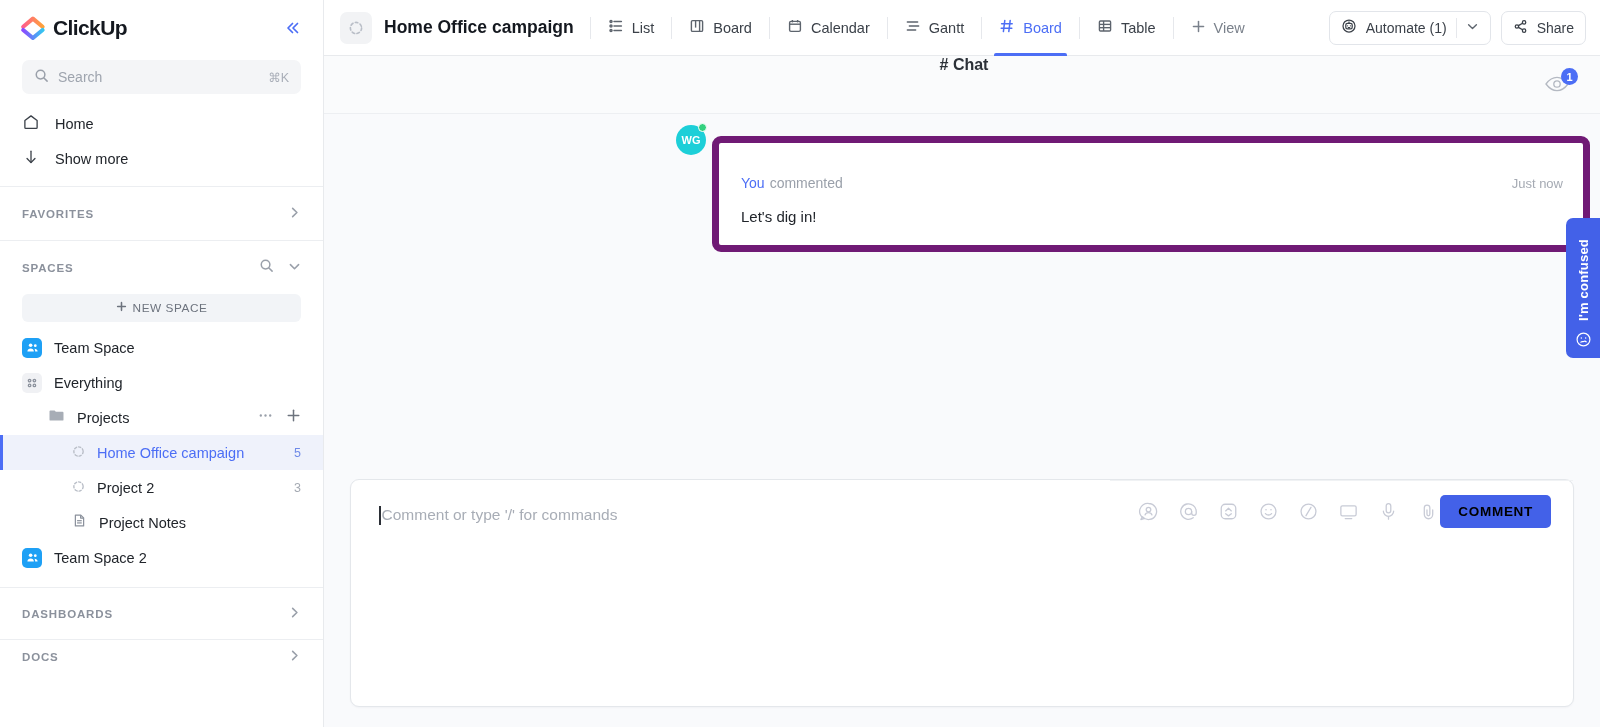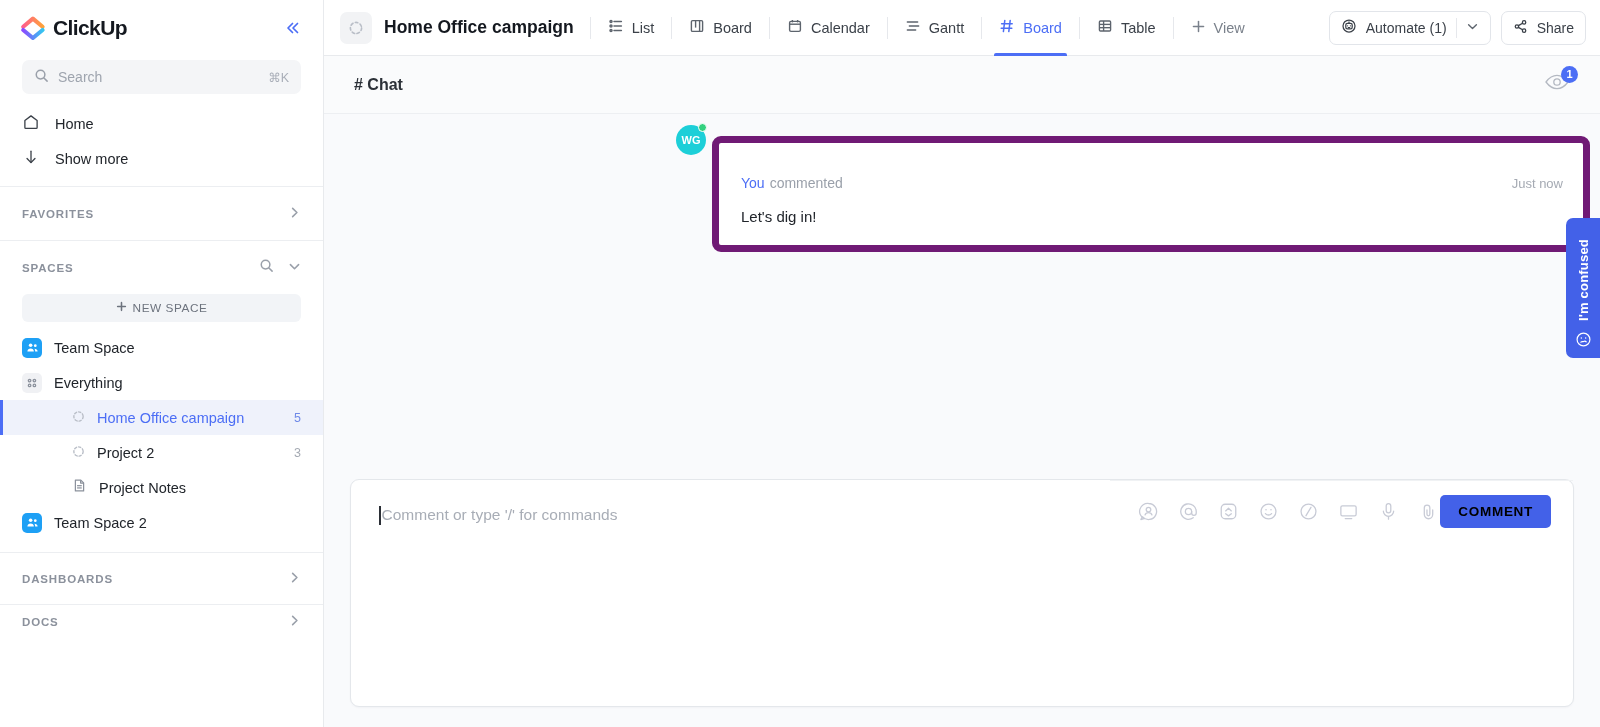--- a/index.html
+++ b/index.html
@@ -141,20 +141,21 @@
     display: flex; align-items: center; padding: 0 11px; gap: 9px;
     font-size: 14px; color: #3b4149; cursor: pointer; background: #fff;
     white-space: nowrap;
   }
   .pill-split { width: 1px; height: 20px; background: #e6e8ec; }
 
   .chat-head {
     height: 58px; display: flex; align-items: center;
     padding: 0 26px 0 30px; border-bottom: 1px solid #edeff2;
     background: #fafbfc;
+    flex-direction: column;
   }
   .chat-head-title { font-size: 16px; font-weight: bold; color: #2c3138; }
   .watch-wrap { margin-left: auto; position: relative; width: 30px; height: 26px; cursor: pointer; }
   .watch-badge {
     position: absolute; top: -6px; right: -4px;
     min-width: 17px; height: 17px; border-radius: 9px;
     background: #4c6ef5; color: #fff; font-size: 11px; font-weight: bold;
     display: flex; align-items: center; justify-content: center; padding: 0 4px;
   }
 
@@ -348,20 +349,43 @@
           <svg width="12" height="12" viewBox="0 0 12 12" fill="none" stroke="#8b919c" stroke-width="1.3">
             <circle cx="3.6" cy="3.6" r="1.25"></circle>
               <circle cx="8.4" cy="3.6" r="1.25"></circle>
             <circle cx="3.6" cy="8.4" r="1.25"></circle>
               <circle cx="8.4" cy="8.4" r="1.25"></circle>
           </svg>
         </span>
         <span class="space-label">Everything</span>
       </div>
 
+      <div class="space-row folder-row">
+        <span>
+          <svg width="17" height="17" viewBox="0 0 18 18" fill="#a7adb6">
+            <path d="M1.6 4.6 a1 1 0 0 1 1-1 H7 l1.3 1.5 H15.4 a1 1 0 0 1 1 1 V13.4 a1 1 0 0 1 -1 1 H2.6 a1 1 0 0 1 -1 -1 Z"></path>
+          </svg>
+        </span>
+        <span class="space-label">Projects</span>
+        <span class="row-actions">
+          <span>
+            <svg width="15" height="15" viewBox="0 0 16 16" fill="#9aa0aa">
+                <circle cx="3" cy="8" r="1.25"></circle>
+                <circle cx="8" cy="8" r="1.25"></circle>
+                <circle cx="13" cy="8" r="1.25"></circle>
+              </svg>
+          </span>
+          <span>
+            <svg width="15" height="15" viewBox="0 0 16 16" fill="none" stroke="#6d737e" stroke-width="1.6" stroke-linecap="round">
+                <line x1="8" y1="2.4" x2="8" y2="13.6"></line>
+                <line x1="2.4" y1="8" x2="13.6" y2="8"></line>
+              </svg>
+          </span>
+        </span>
+      </div>
 
       <div class="space-row item-row row-sel">
         <span>
           <svg width="13" height="13" viewBox="0 0 14 14" fill="none" stroke="#b9bec7" stroke-width="1.5" stroke-linecap="round" stroke-dasharray="2.4 2.2">
               <circle cx="7" cy="7" r="5"></circle>
             </svg>
         </span>
         <span class="space-label">Home Office campaign</span>
         <span class="row-count">5</span>
       </div>

